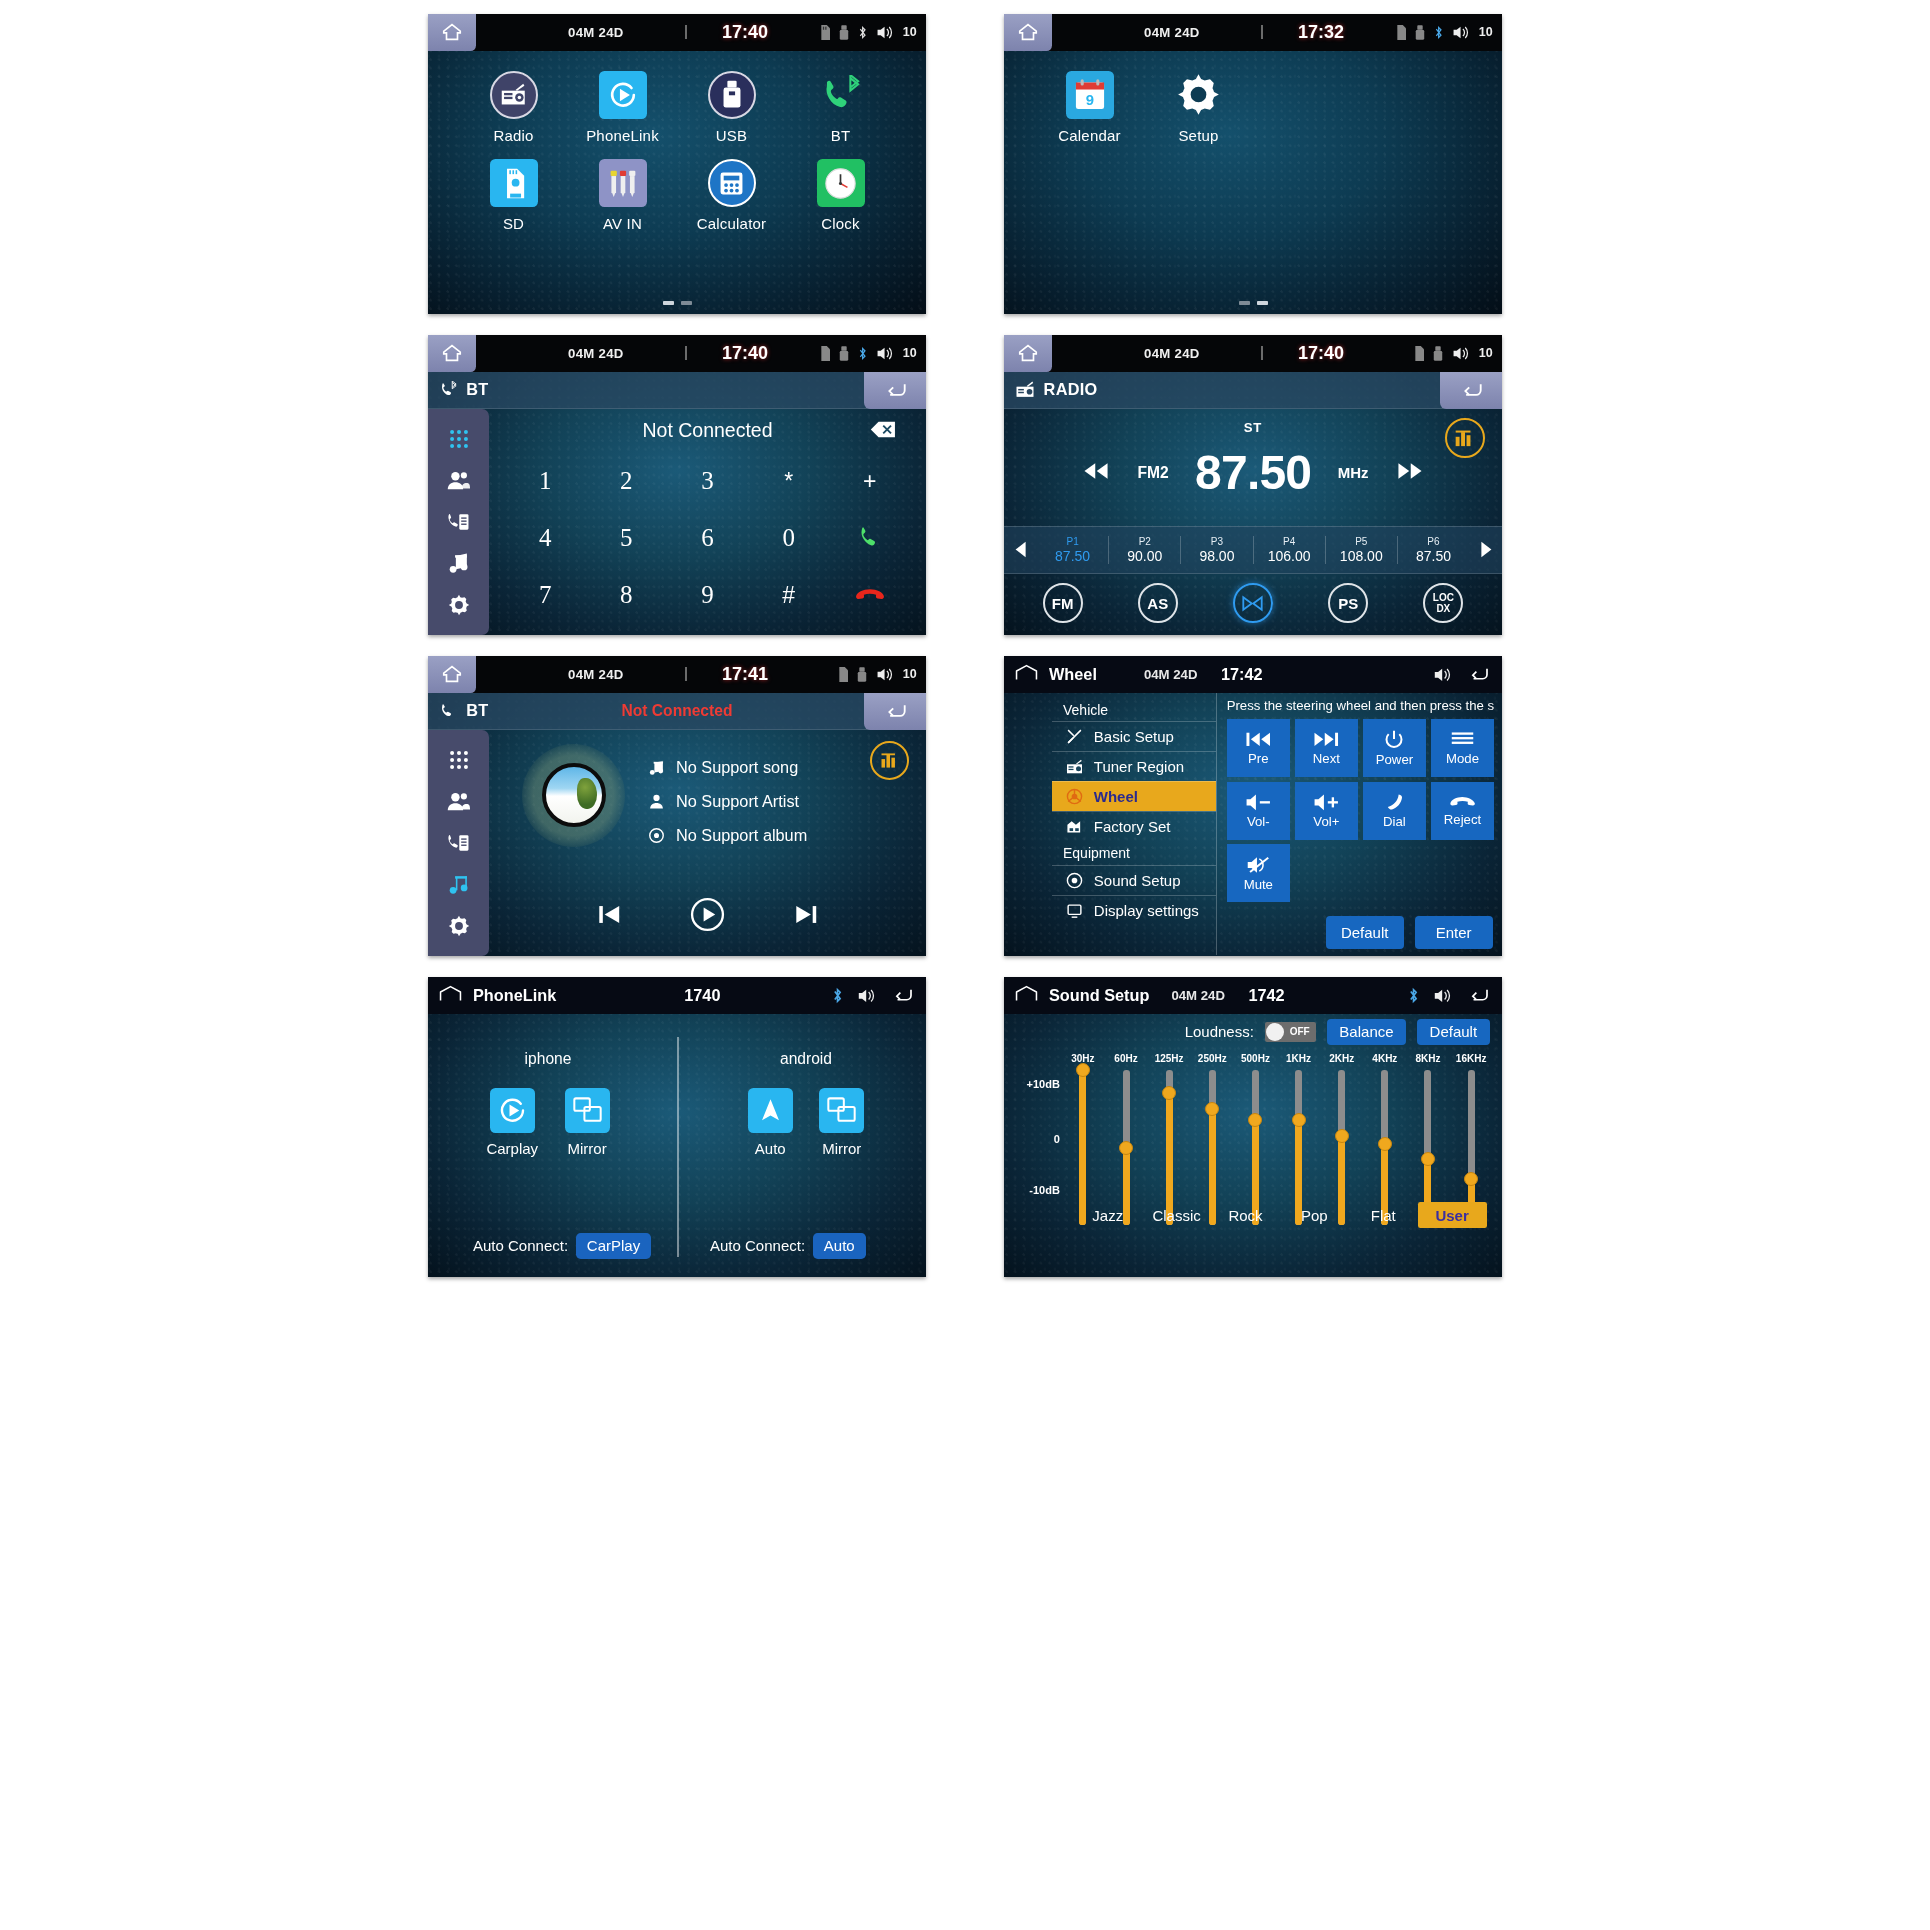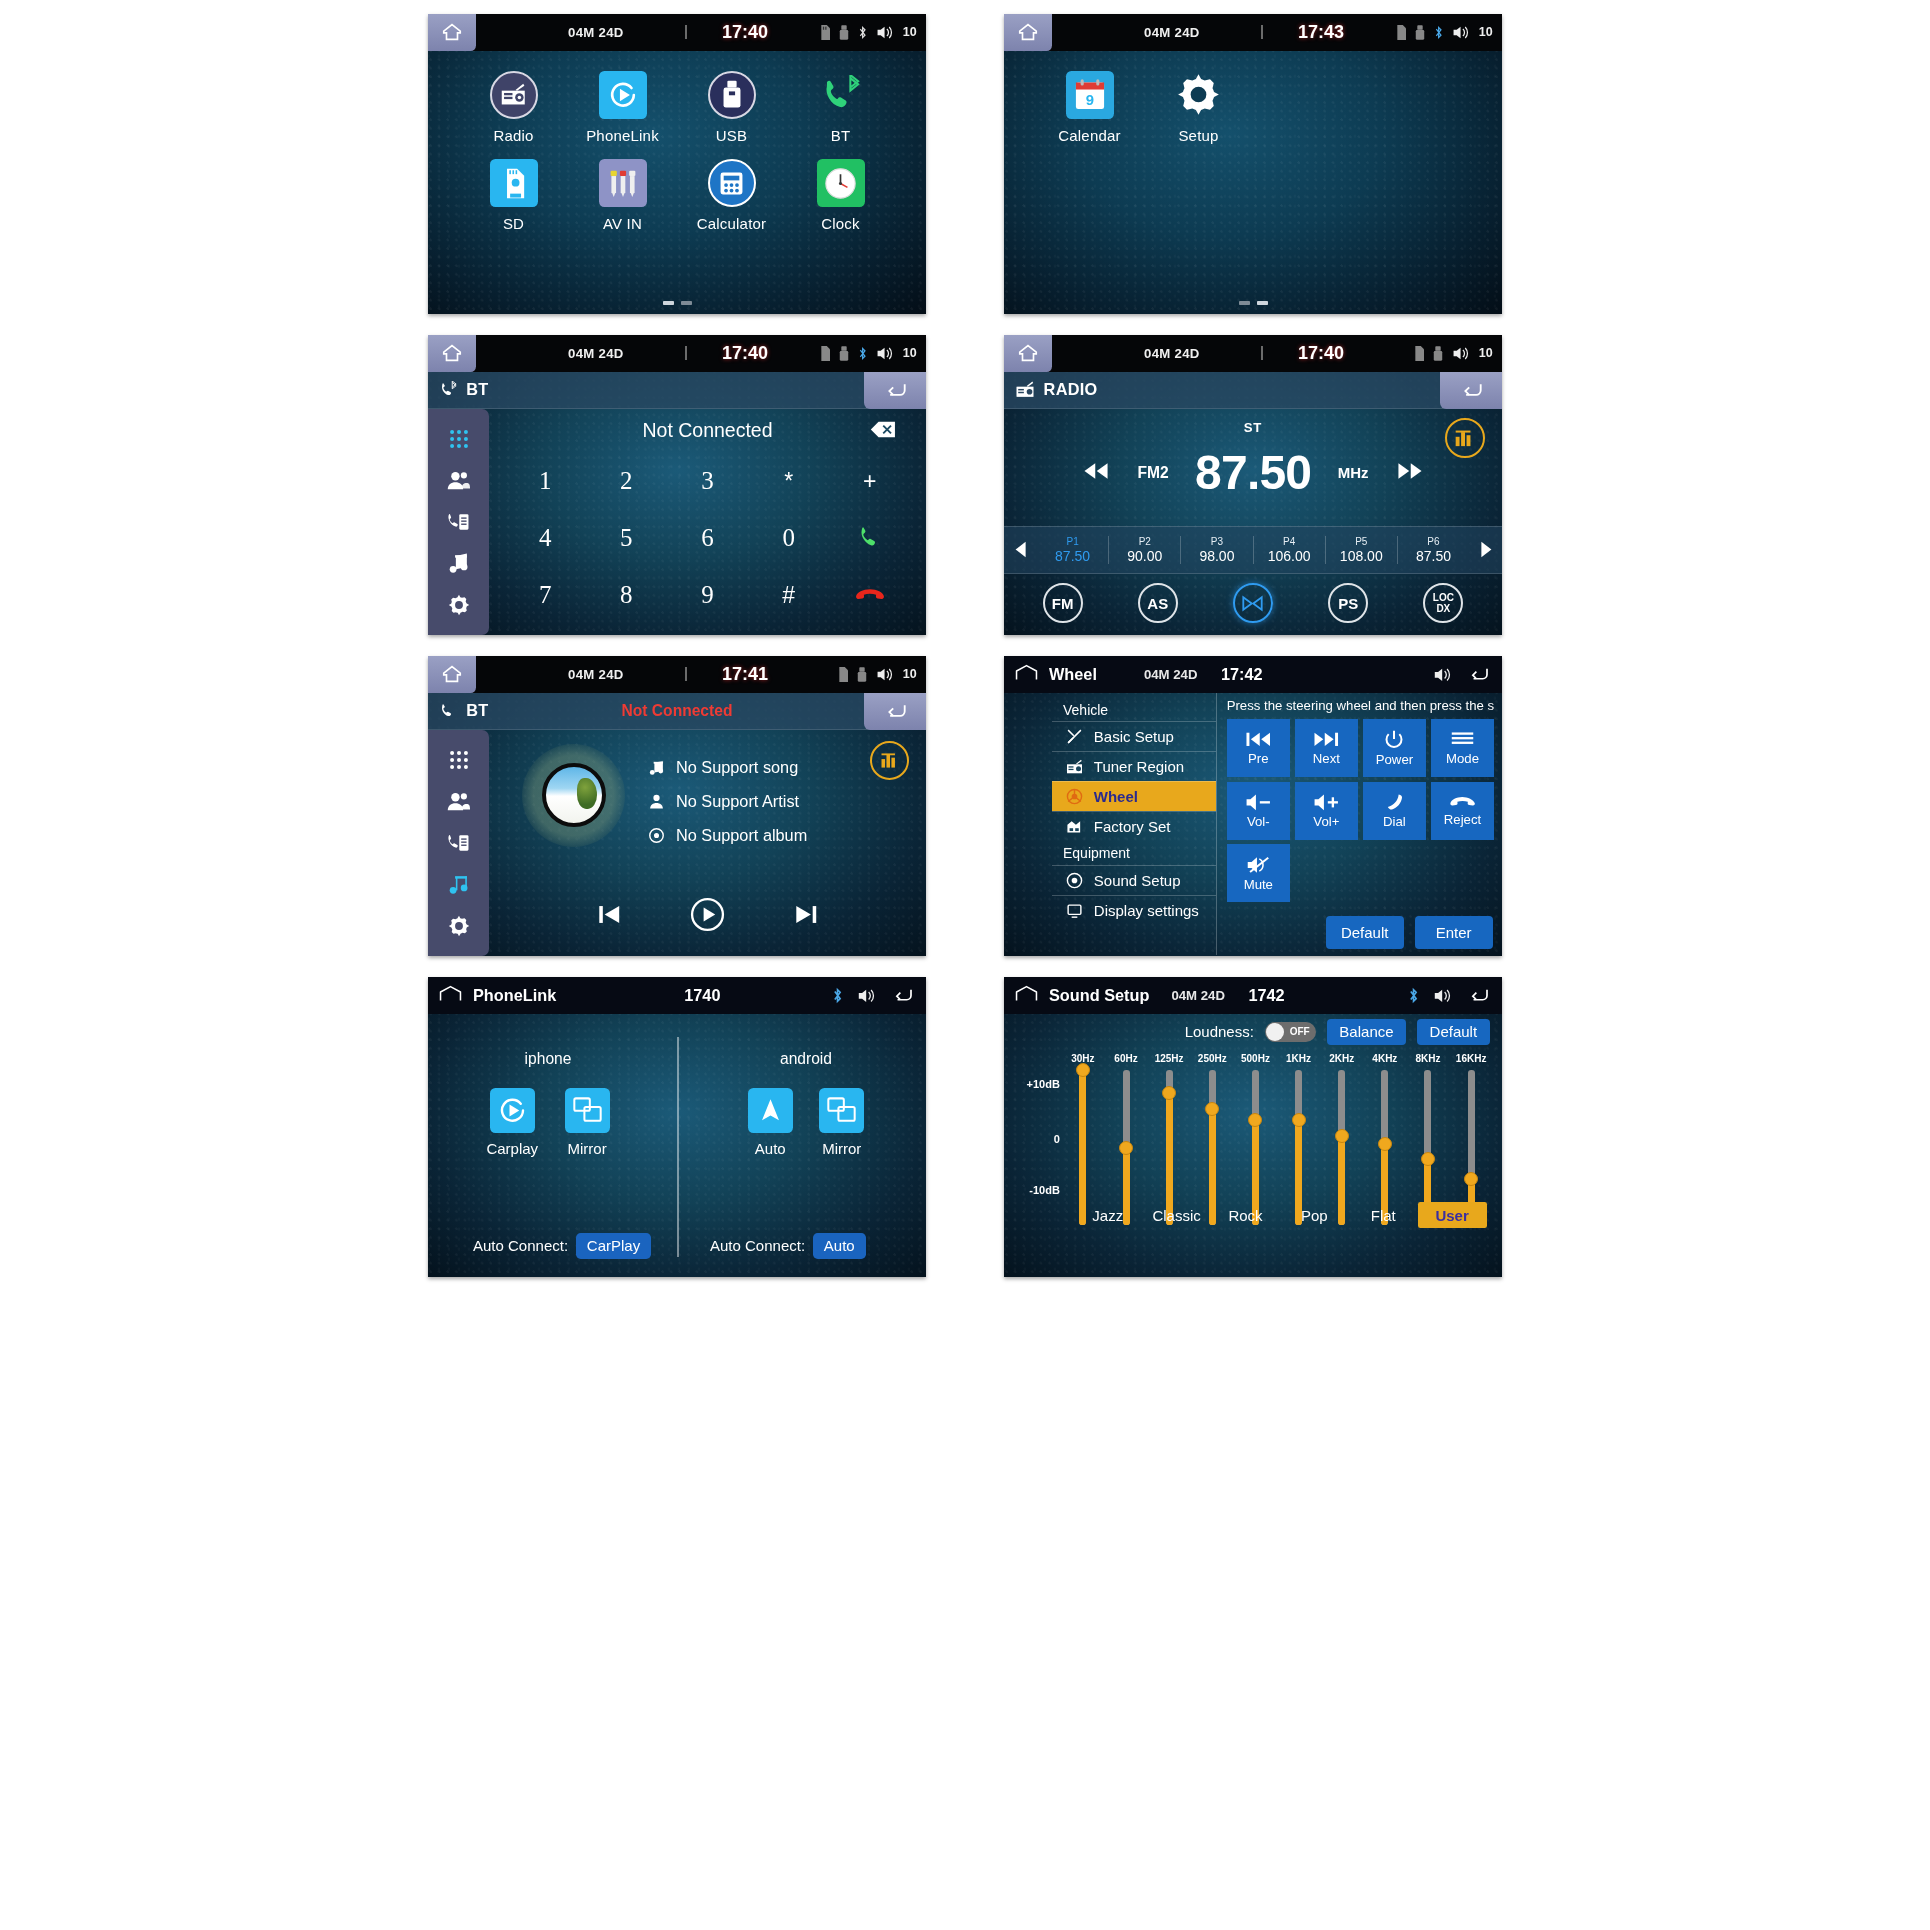--- a/index.html
+++ b/index.html
@@ -172,21 +172,21 @@
   .pl-lbl { font-size: 15px; color: #fff; }
   .pl-auto { position: absolute; bottom: 17px; display: flex; align-items: center; gap: 7.8px; }
   .pl-auto.left { left: 45px; } .pl-auto.right { left: 50%; margin-left: 33px; }
   .pl-auto .t { font-size: 15px; color: #fff; }
   .pl-chip { background: #1a64bf; border-radius: 4.7px; padding: 4.7px 11px; font-size: 15px; color: #fff; }
 
   
   .ss-body { position: relative; height: 262px; padding: 4.7px 9.3px 0 9.3px; }
   .ss-top { display: flex; align-items: center; justify-content: flex-end; gap: 11px; padding-right: 3.1px; }
   .ss-loud { font-size: 15px; color: #fff; }
-  .toggle { width: 51px; height: 20px; background: #6d6d6d; border-radius: 10px; position: relative;
+  .toggle { width: 51px; height: 20px; background: #6d6d6d; border-radius: 2px; position: relative;
             display: flex; align-items: center; justify-content: flex-end; padding-right: 6.2px; }
   .toggle .knob { position: absolute; left: 0.8px; top: 0.8px; width: 18.7px; height: 18.7px; border-radius: 50%;
                   background: #f1f1f1; }
   .toggle .tt { font-size: 10px; font-weight: bold; color: #fff; }
   .ss-btn { background: #1767c0; border-radius: 3.9px; padding: 4.7px 12.5px; font-size: 15px; color: #fff; }
   .eqwrap { position: relative; margin-top: 7.8px; height: 177px; padding-left: 48px; }
   .eq-scale { position: absolute; left: 1.6px; top: 17px; bottom: 34px; width: 45px; }
   .eq-scale span { position: absolute; right: 0; font-size: 11px; color: #fff; font-weight: bold; }
   .eq-cols { display: flex; height: 100%; }
   .eq-col { flex: 1; display: flex; flex-direction: column; align-items: center; }
@@ -352,21 +352,21 @@
 
   <div class="screen dark">
     <div class="statusbar">
       <div class="homebtn">
         <svg viewBox="0 0 24 24" fill="none" stroke="#fff" stroke-width="1.8">
               <path d="M3 11 L12 4 L21 11 V13 H18 V20 H6 V13 H3 Z"></path>
             </svg>
       </div>
       <div class="sb-date">04M 24D</div>
       <div class="sb-sep"></div>
-      <div class="sb-time">17:43</div>
+      <div class="sb-time">17:32</div>
       <div class="sb-icons">
         <svg width="11.7" height="15" viewBox="0 0 15 19" fill="#888">
               <path d="M3 0h7l5 5v14H3z"></path>
             </svg>
         <svg width="10" height="15" viewBox="0 0 13 19" fill="#888">
               <rect x="3" y="0" width="7" height="6" rx="1"></rect>
               <rect x="1" y="6" width="11" height="13" rx="2"></rect>
             </svg>
         <svg width="9.3" height="15" viewBox="0 0 12 19" fill="none" stroke="#4aa8e8" stroke-width="1.6">
               <path d="M3 5 L9 13 L6 16 V3 L9 6 L3 14"></path>

